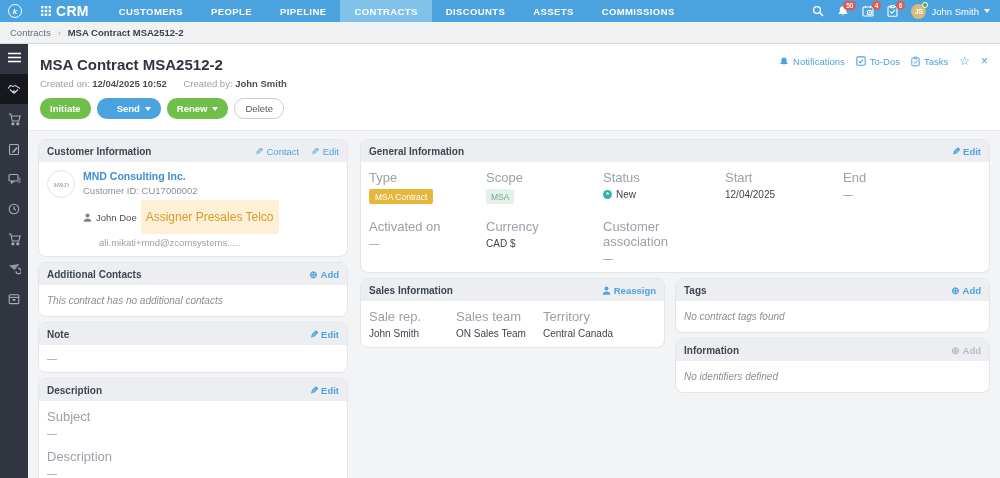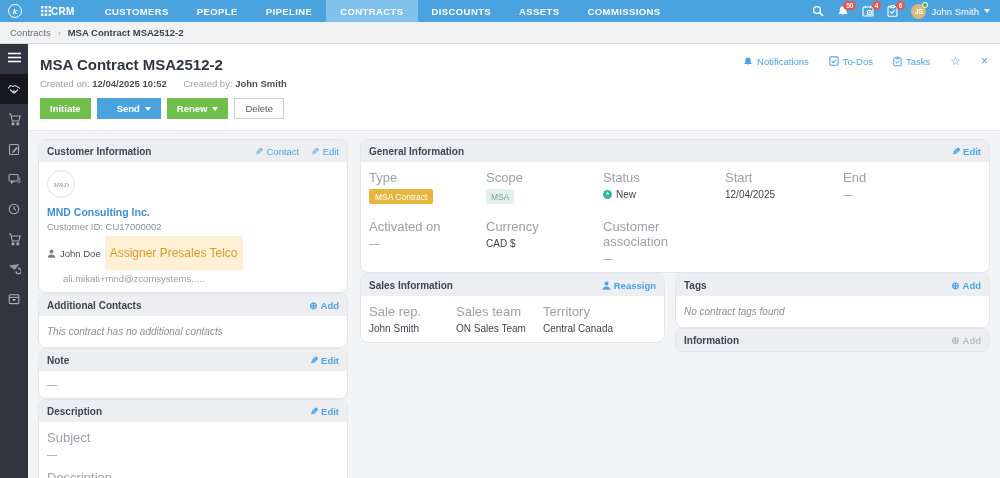--- a/index.html
+++ b/index.html
@@ -4,21 +4,21 @@
 <style>
   * { margin:0; padding:0; box-sizing:border-box; }
   html,body { width:1000px; height:478px; overflow:hidden; }
   body { font-family:"Liberation Sans", sans-serif; background:#f3f4f6; color:#3f4650; }
 
   
   .topnav { height:22px; background:#4aa3df; display:flex; align-items:stretch; color:#fff; }
   .logo-wrap { display:flex; align-items:center; padding:0 9px 0 8px; }
   .logo-circle { width:14px; height:14px; border:1.2px solid #fff; border-radius:50%;
     font-size:8px; font-weight:bold; display:flex; align-items:center; justify-content:center; font-style:italic; }
-  .appname-wrap { display:flex; align-items:center; padding:0 16px 0 10px; font-weight:bold; font-size:10px; letter-spacing:.3px; }
+  .appname-wrap { display:flex; align-items:center; gap:5px; padding:0 16px 0 10px; font-weight:bold; font-size:14px; letter-spacing:.3px; }
   .grid-icon svg { display:block; }
   .nav-item { display:flex; align-items:center; padding:0 14px; font-size:9.5px; font-weight:bold; letter-spacing:.4px; cursor:pointer; }
   .nav-item.active { background:#80c2e9; }
   .topnav-right { margin-left:auto; display:flex; align-items:center; gap:13px; padding-right:10px; }
   .tn-icon { position:relative; display:flex; align-items:center; cursor:pointer; }
   .tn-badge { position:absolute; top:-4px; right:-7px; background:#e8554d; color:#fff; font-size:6.5px;
     line-height:8px; padding:0.5px 3px; border-radius:6px; font-weight:bold; }
   .user-chip { display:flex; align-items:center; gap:5px; cursor:pointer; }
   .avatar { position:relative; width:15px; height:15px; border-radius:50%; background:#d9b97c;
     font-size:7px; font-weight:bold; display:flex; align-items:center; justify-content:center; }
@@ -39,52 +39,52 @@
   .sb-item.hamburger { height:26px; margin-bottom:4px; }
   .sb-item.active { background:#16181d; color:#cfd3da; }
   .main { flex:1; display:flex; flex-direction:column; overflow:hidden; }
 
   
   .page-header { background:#fff; padding:12px 12px 11px 12px; position:relative; border-bottom:1px solid #e7e9ec; }
   .page-title { font-size:15px; font-weight:bold; color:#2f3640; }
   .page-meta { margin-top:5px; font-size:9.5px; color:#9aa0a7; }
   .page-meta b { color:#4a4f55; font-weight:bold; margin-right:14px; }
   .actions { margin-top:9px; display:flex; gap:6px; }
-  .btn { font-size:9.5px; font-weight:bold; border:none; border-radius:0; padding:4px 10px; color:#fff;
+  .btn { font-size:9.5px; font-weight:bold; border:none; border-radius:10px; padding:4px 10px; color:#fff;
     cursor:pointer; display:inline-flex; align-items:center; gap:5px; font-family:inherit; }
   .btn .caret-down { border-top-color:#fff; }
   .btn-green { background:#6fbf4a; }
   .btn-blue { background:#4aa3df;padding-left:20px; }
   .btn-plain { background:#fff; border:1px solid #c9ced3; color:#555a60; font-weight:normal; }
-  .header-links { position:absolute; top:11px; right:12px; display:flex; align-items:center; gap:20px;
+  .header-links { position:absolute; top:11px; right:12px; display:flex; align-items:center; gap:11px;
     color:#4da3e0; font-size:9.5px; }
   .hlink { display:flex; align-items:center; gap:4px; cursor:pointer; }
   .hlink-glyph { font-size:12px; line-height:1; cursor:pointer; }
 
   
   .content { flex:1; padding:8px 10px; display:flex; gap:12px; background:#f3f4f6; }
   .col-left { width:310px; flex-shrink:0; }
   .col-right { flex:1; }
   .row2 { display:flex; gap:10px; }
   .sales-col { width:305px; flex-shrink:0; }
   .tags-col { flex:1; }
 
-  .panel { background:#fff; border:1px solid #e2e5e9; border-radius:8px; }
+  .panel { background:#fff; border:1px solid #e2e5e9; border-radius:8px; margin-bottom:5px; }
   .panel-header { background:#eceef1; padding:5px 8px; min-height:22px; font-size:10px; font-weight:bold; color:#3f4650;
     display:flex; align-items:center; justify-content:space-between; }
   .panel-links { display:flex; gap:12px; font-weight:normal; }
   .plink { color:#4da3e0; cursor:pointer; display:flex; align-items:center; gap:3px; font-size:9.5px; }
   .plink.disabled { color:#b7bdc4; cursor:default; }
   .pencil { font-size:10px; transform:scaleX(-1); display:inline-block; }
   .plus-glyph { font-size:10px; }
   .panel-body { padding:8px; font-size:10px; color:#4a4f55; }
   .empty-text { font-style:italic; color:#8a9097; padding:2px 0; }
 
   
-  .cust-row { display:flex; gap:8px;flex-direction:column; }
+  .cust-row { display:flex; gap:8px; }
   .cust-logo { width:28px; height:28px; border:1px solid #dfe3e7; border-radius:50%; flex-shrink:0;
     display:flex; align-items:center; justify-content:center; font-size:6.5px; font-style:italic;
     color:#8a8f96; font-family:"Liberation Serif", serif; }
   .cust-name { color:#3f8fd0; font-weight:bold; font-size:10.5px; cursor:pointer; }
   .cust-id { margin-top:3px; font-size:9.5px; color:#9aa0a7; }
   .cust-id span { color:#8a9097; }
   .contact-line { margin-top:4px; display:flex; align-items:center; gap:4px; font-size:9.5px; color:#4a4f55; }
   .person-glyph { color:#7d838b; display:flex; }
   .orange-badge { background:#fdf0d4; color:#d79b2f; font-size:12px; padding:10px 5px; border-radius:2px; }
   .cust-email { margin-top:3px; margin-left:16px; font-size:9.5px; color:#9aa0a7; }
@@ -493,20 +493,23 @@
             </div>
 
             <div class="panel">
               <div class="panel-header">
                 <span>Information</span>
                 <span class="plink disabled">
                     <span class="plus-glyph">⊕</span>
                     <span>Add</span>
                   </span>
               </div>
+              <div class="panel-body">
+                <div class="empty-text">No identifiers defined</div>
+              </div>
             </div>
           </div>
         </div>
       </div>
 
     </div>
   </div>
 </div>
 
 </body></html>

